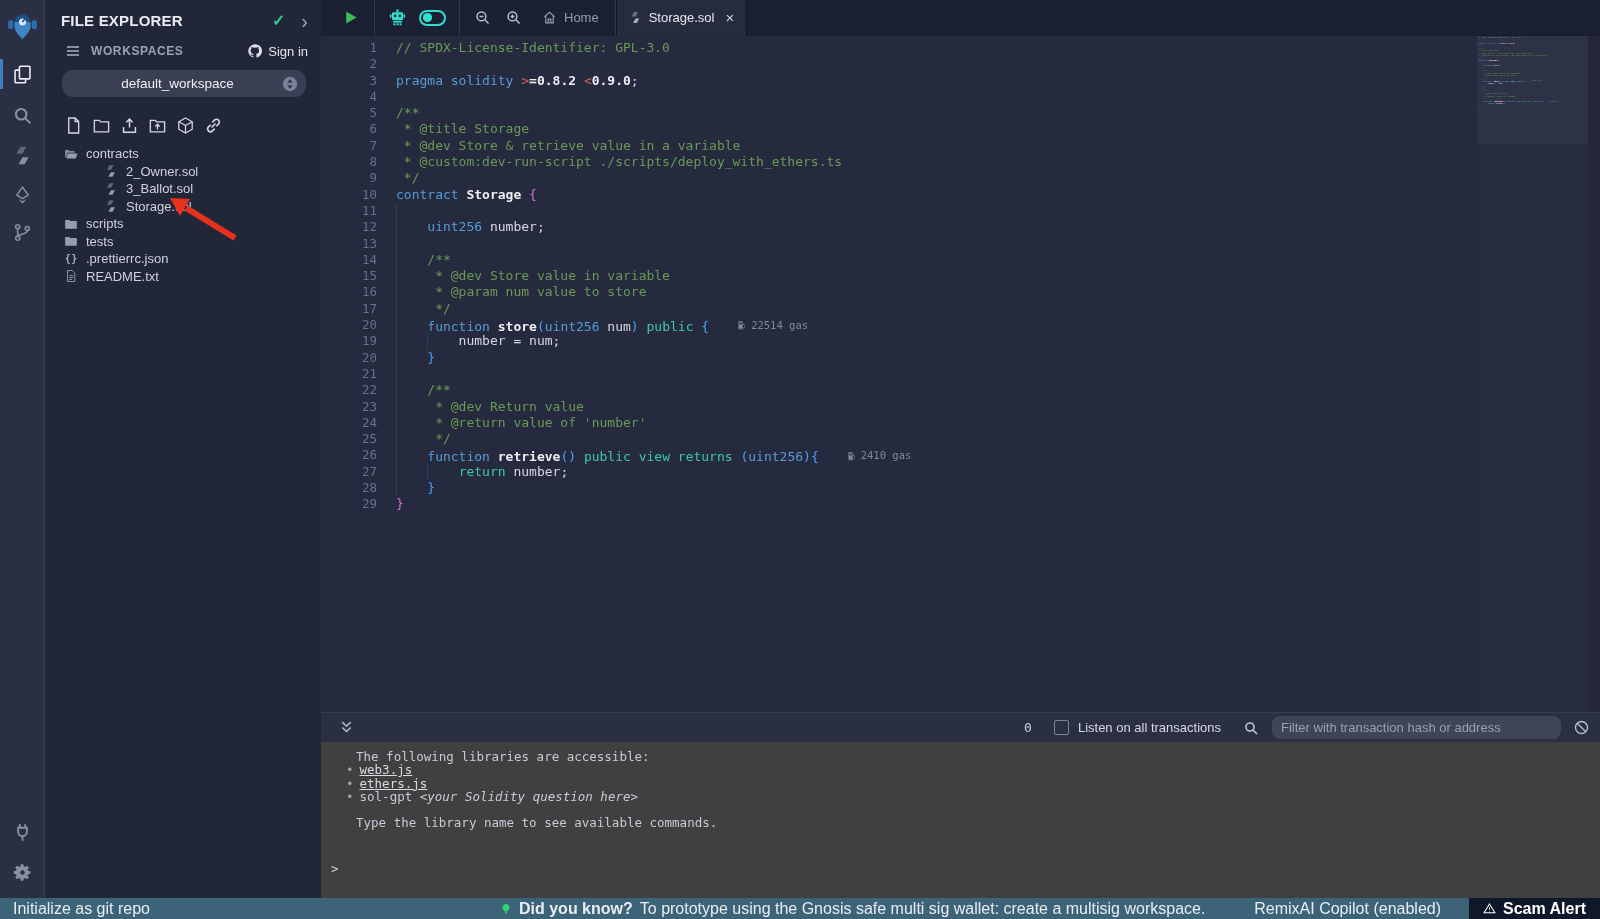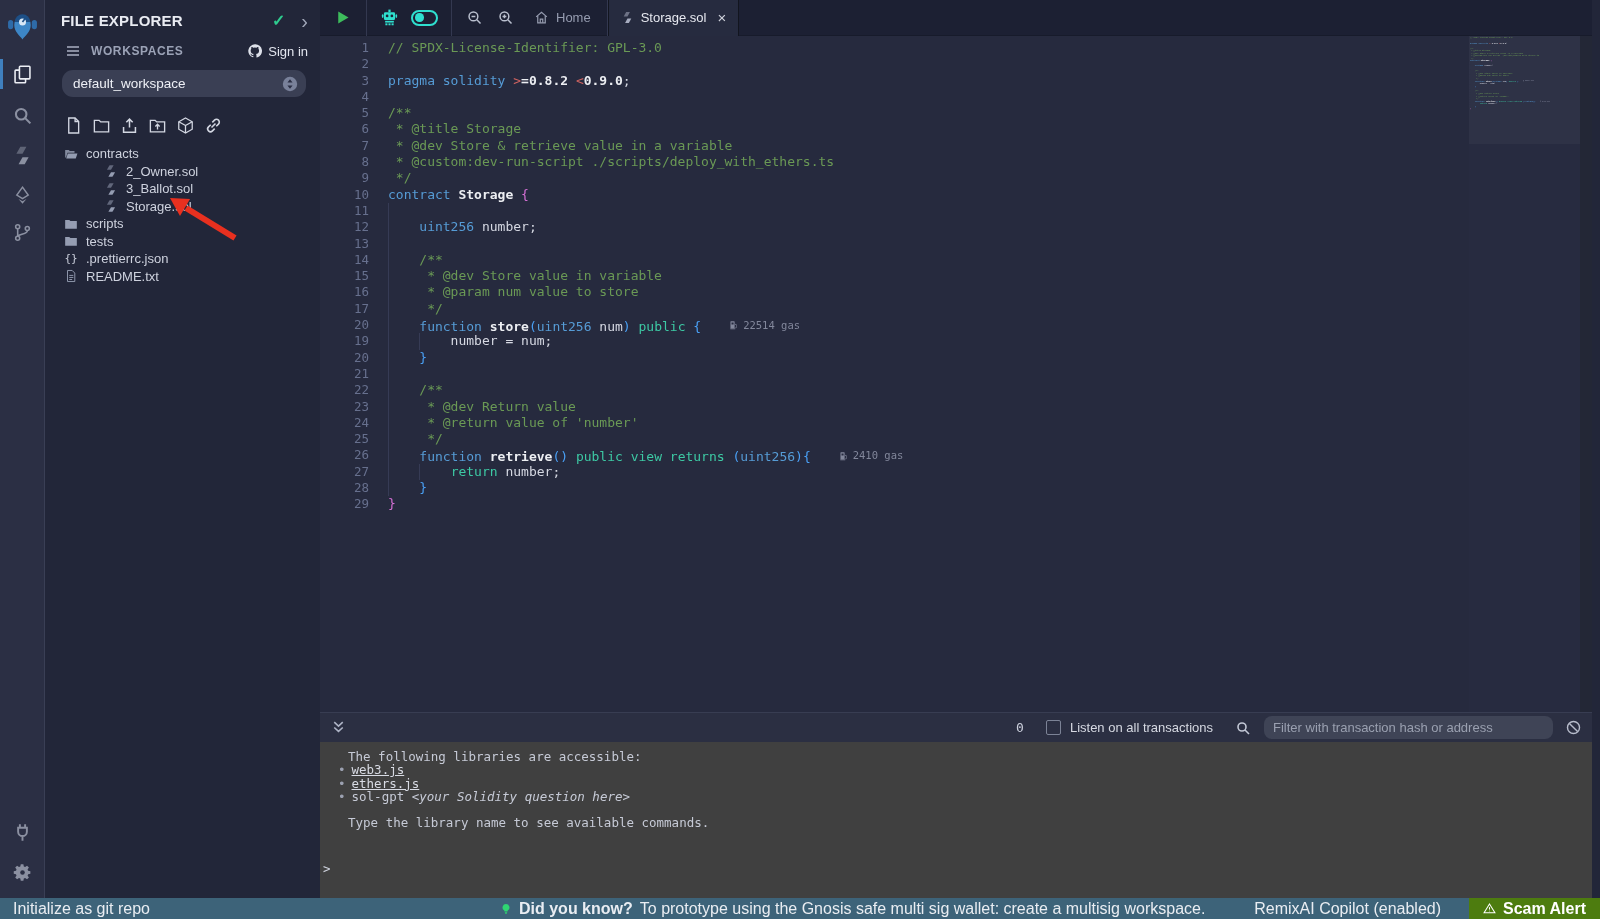--- a/index.html
+++ b/index.html
@@ -39,36 +39,36 @@
   .fe-check { color:#2ecc8f; font-size:16px; font-weight:700; margin-right:16px; }
   .fe-chev  { color:#a0a6b8; font-size:20px; line-height:14px; cursor:pointer; }
   .ws-row { display:flex; align-items:center; padding:7px 12px 6px 18px; }
   .ws-menu { width:18px; height:16px; color:#aab0c2; cursor:pointer; }
   .ws-label { font-size:12px; font-weight:700; letter-spacing:.6px; color:#9ba2b6; margin-left:9px; flex:1; }
   .signin { display:flex; align-items:center; gap:5px; cursor:pointer; }
   .signin .ic { width:16px; height:16px; color:#dde0e9; }
   .signin-label { font-size:13px; color:#e2e5ee; }
   .ws-select {
     margin:5px 14px 0 16px; height:27px; background:#3a3f54; border-radius:11px;
-    display:flex; align-items:center; padding:0 8px 0 11px; cursor:pointer;
+    display:flex; align-items:center; padding:0 8px 0 11px; cursor:pointer;text-align:center;
   }
   .ws-name { flex:1; font-size:13.5px; color:#eef0f6; }
   .ws-updown { width:16px; height:16px; }
   .fileops { display:flex; gap:9px; padding:19px 0 6px 18px; }
   .fileops .ic { width:19px; height:19px; color:#d3d7e2; cursor:pointer; }
   .tree { padding-top:4px; }
   .tree-row { display:flex; align-items:center; height:17.5px; cursor:pointer; font-size:13px; color:#ced2de; }
   .tree-row .ic { width:14px; height:14px; margin-right:8px; color:#959db2; flex:none; }
   .tree-row.ind0 { padding-left:18px; }
   .tree-row.ind1 { padding-left:30px;margin-left:28px; }
   .braces-txt { font-family:"DejaVu Sans Mono",monospace; font-size:11px; color:#c9cdda; }
   .arrow-overlay { position:absolute; pointer-events:none; z-index:9; }
 
   
-  .main { position:absolute; left:313px; top:0; width:1279px; height:898px; }
+  .main { position:absolute; left:321px; top:0; width:1279px; height:898px; }
 
   .topbar {
     position:absolute; left:0; top:0; right:0; height:36px;
     background:#1c2033; display:flex; align-items:center;
     border-bottom:1px solid #171b2b;
   }
   .tb-sep { width:1px; height:36px; background:#333850; }
   .btn-play { width:17px; height:17px; margin:0 15px 0 21px; cursor:pointer; }
   .btn-robot { width:19px; height:19px; margin:0 6px 0 13px; cursor:pointer; }
   .toggle { width:27px; height:16px; border:2px solid #2fe0cf; border-radius:9px; position:relative; margin:0 13px 0 6px; cursor:pointer; }
@@ -149,21 +149,21 @@
     background:#3d6379; color:#e9edf2; font-size:16px;
     display:flex; align-items:center; z-index:4;
   }
   .status-left { padding-left:13px; }
   .status-tip { position:absolute; left:500px; top:0; bottom:0; display:flex; align-items:center; gap:7px; }
   .status-tip .ic { width:12px; height:12px; }
   .tip-bold { font-weight:700; }
   .status-right { margin-left:auto; display:flex; align-items:center; height:100%; }
   .copilot { margin-right:28px; cursor:pointer; }
   .scam-btn {
-    height:100%; background:#4d7c0f; display:flex; align-items:center; gap:7px;
+    height:100%; background:#0f172a; display:flex; align-items:center; gap:7px;
     padding:0 14px; cursor:pointer; color:#fff; font-weight:600;
   }
   .scam-btn .ic { width:13px; height:13px; }
 </style>
 </head>
 <body>
 
 <div class="app">
 
   <aside class="rail">

